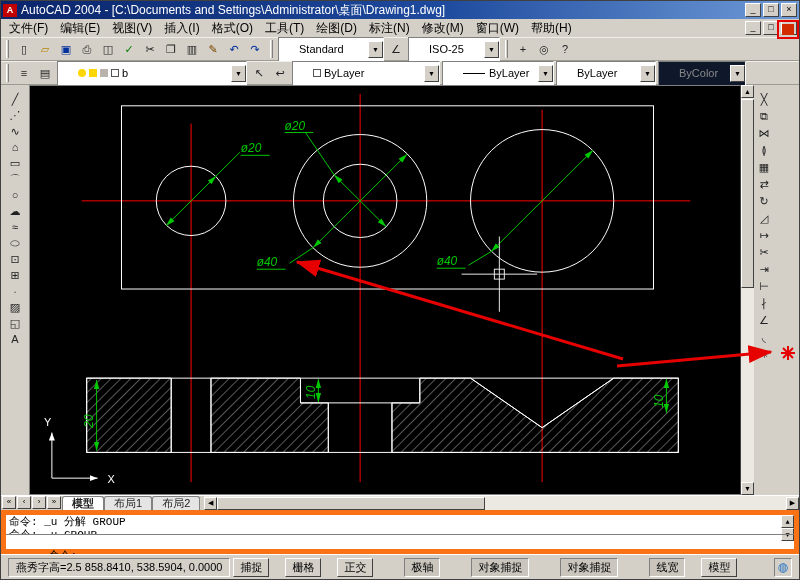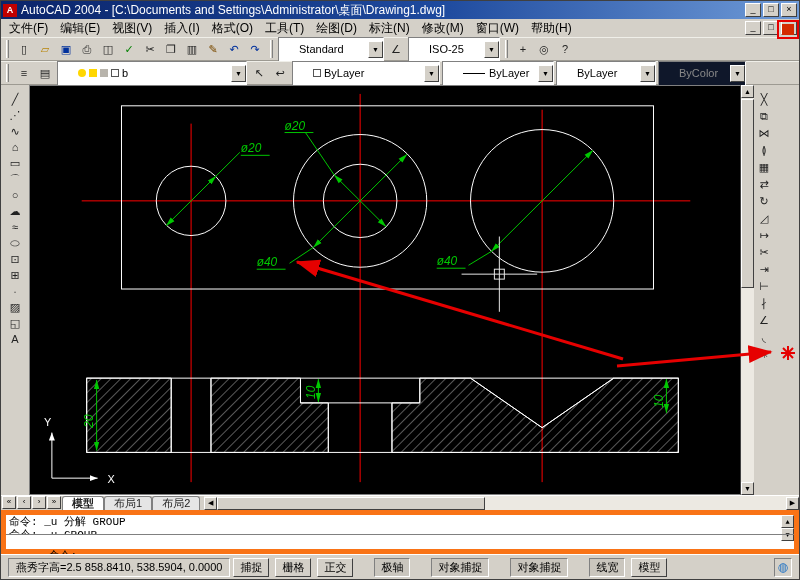--- a/index.html
+++ b/index.html
@@ -65,21 +65,21 @@
   .cmdwin{height:44px;flex:0 0 auto;background:#fff;border:5px solid #f97316;display:flex;flex-direction:column;font-family:Liberation Mono, monospace;font-size:11px;color:#000;}
   .cmd-hist-row{flex:1;display:flex;min-height:0;}
   .cmd-hist{flex:1;padding:1px 3px;overflow:hidden;}
   .cmd-line{height:13px;line-height:13px;white-space:pre;}
   .cmd-scroll{width:13px;background:#ece9e2;display:flex;flex-direction:column;flex:0 0 auto;}
   .cmd-prompt{border-top:1px solid #808080;height:15px;line-height:14px;padding:0 3px;white-space:pre;}
 
   
   .statusbar{height:25px;flex:0 0 auto;display:flex;align-items:flex-end;padding:2px 7px;gap:3px;background:#d4d0c8;border-top:1px solid #fff;}
   .status-panel{border:1px solid;border-color:#808080 #fff #fff #808080;height:19px;line-height:17px;padding:0 7px;font-size:11px;white-space:nowrap;}
-  .status-toggles{display:flex;gap:6px;}
+  .status-toggles{display:flex;gap:16px;}
   .status-btn{border:1px solid;border-color:#fff #404040 #404040 #fff;height:19px;line-height:17px;padding:0 6px;font-size:11px;background:#d4d0c8;white-space:nowrap;}
   .status-btn.pressed{border-color:#808080 #fff #fff #808080;background:#cac6be;margin-left:15px;}
   .status-right{margin-left:auto;display:flex;align-items:center;}
   .comm-icon{color:#1a6fc4;font-size:12px;padding:0 3px;}
 
   
   .annotations{position:absolute;inset:0;width:800px;height:580px;pointer-events:none;z-index:50;}
 </style>
 </head>
 <body>

